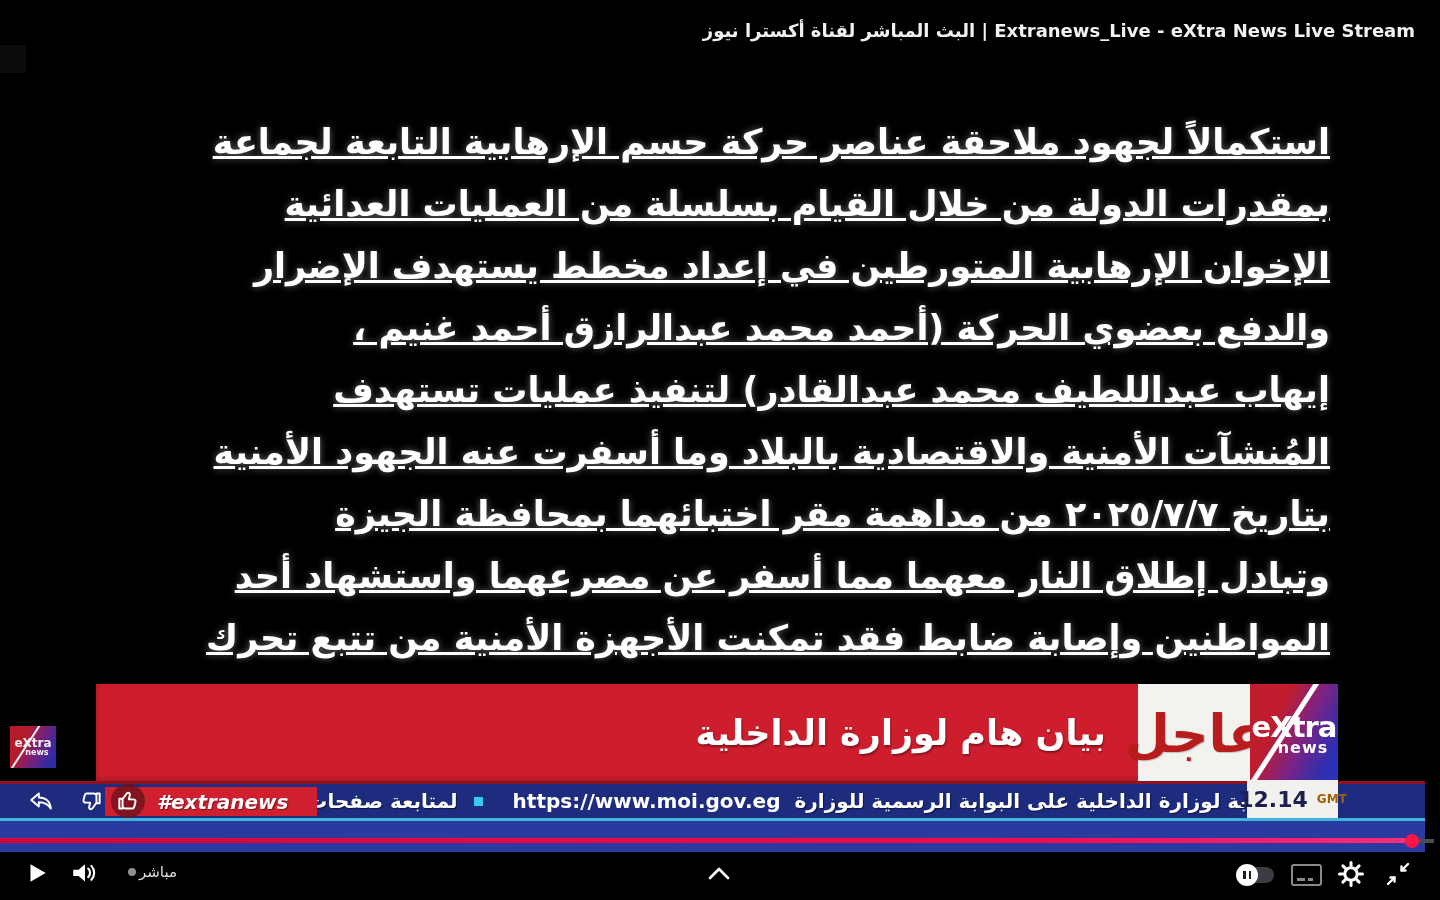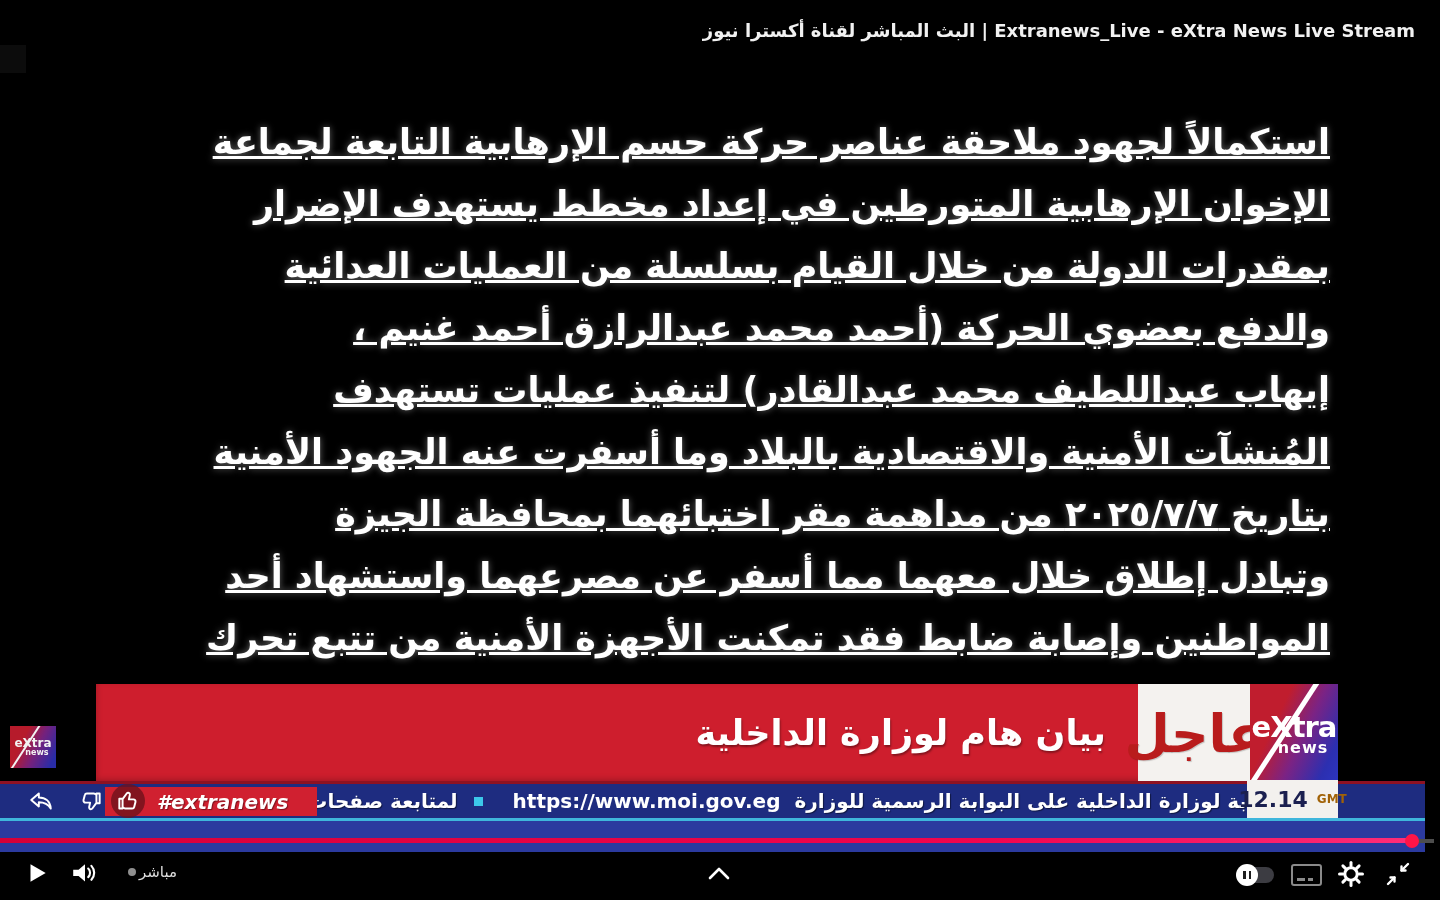--- a/index.html
+++ b/index.html
@@ -104,27 +104,27 @@
 </head>
 <body>
 
 <div class="stage">
 
   <div class="video-title">البث المباشر لقناة أكسترا نيوز | Extranews_Live - eXtra News Live Stream</div>
   <div class="corner-shade"></div>
 
   <div class="statement">
     <div class="line">استكمالاً لجهود ملاحقة عناصر حركة حسم الإرهابية التابعة لجماعة</div>
+    <div class="line">بمقدرات الدولة من خلال القيام بسلسلة من العمليات العدائية</div>
     <div class="line">الإخوان الإرهابية المتورطين في إعداد مخطط يستهدف الإضرار</div>
-    <div class="line">بمقدرات الدولة من خلال القيام بسلسلة من العمليات العدائية</div>
     <div class="line">والدفع بعضوي الحركة (أحمد محمد عبدالرازق أحمد غنيم ،</div>
     <div class="line">إيهاب عبداللطيف محمد عبدالقادر) لتنفيذ عمليات تستهدف</div>
     <div class="line">المُنشآت الأمنية والاقتصادية بالبلاد وما أسفرت عنه الجهود الأمنية</div>
     <div class="line">بتاريخ ٢٠٢٥/٧/٧ من مداهمة مقر اختبائهما بمحافظة الجيزة</div>
-    <div class="line">وتبادل إطلاق خلال معهما مما أسفر عن مصرعهما واستشهاد أحد</div>
+    <div class="line">وتبادل إطلاق النار معهما مما أسفر عن مصرعهما واستشهاد أحد</div>
     <div class="line">المواطنين وإصابة ضابط فقد تمكنت الأجهزة الأمنية من تتبع تحرك</div>
   </div>
 
   <div class="banner">
     <div class="banner-red"></div>
     <div class="banner-headline">بيان هام لوزارة الداخلية</div>
     <div class="urgent-box">
       <span>عاجل</span>
     </div>
     <div class="channel-logo">

